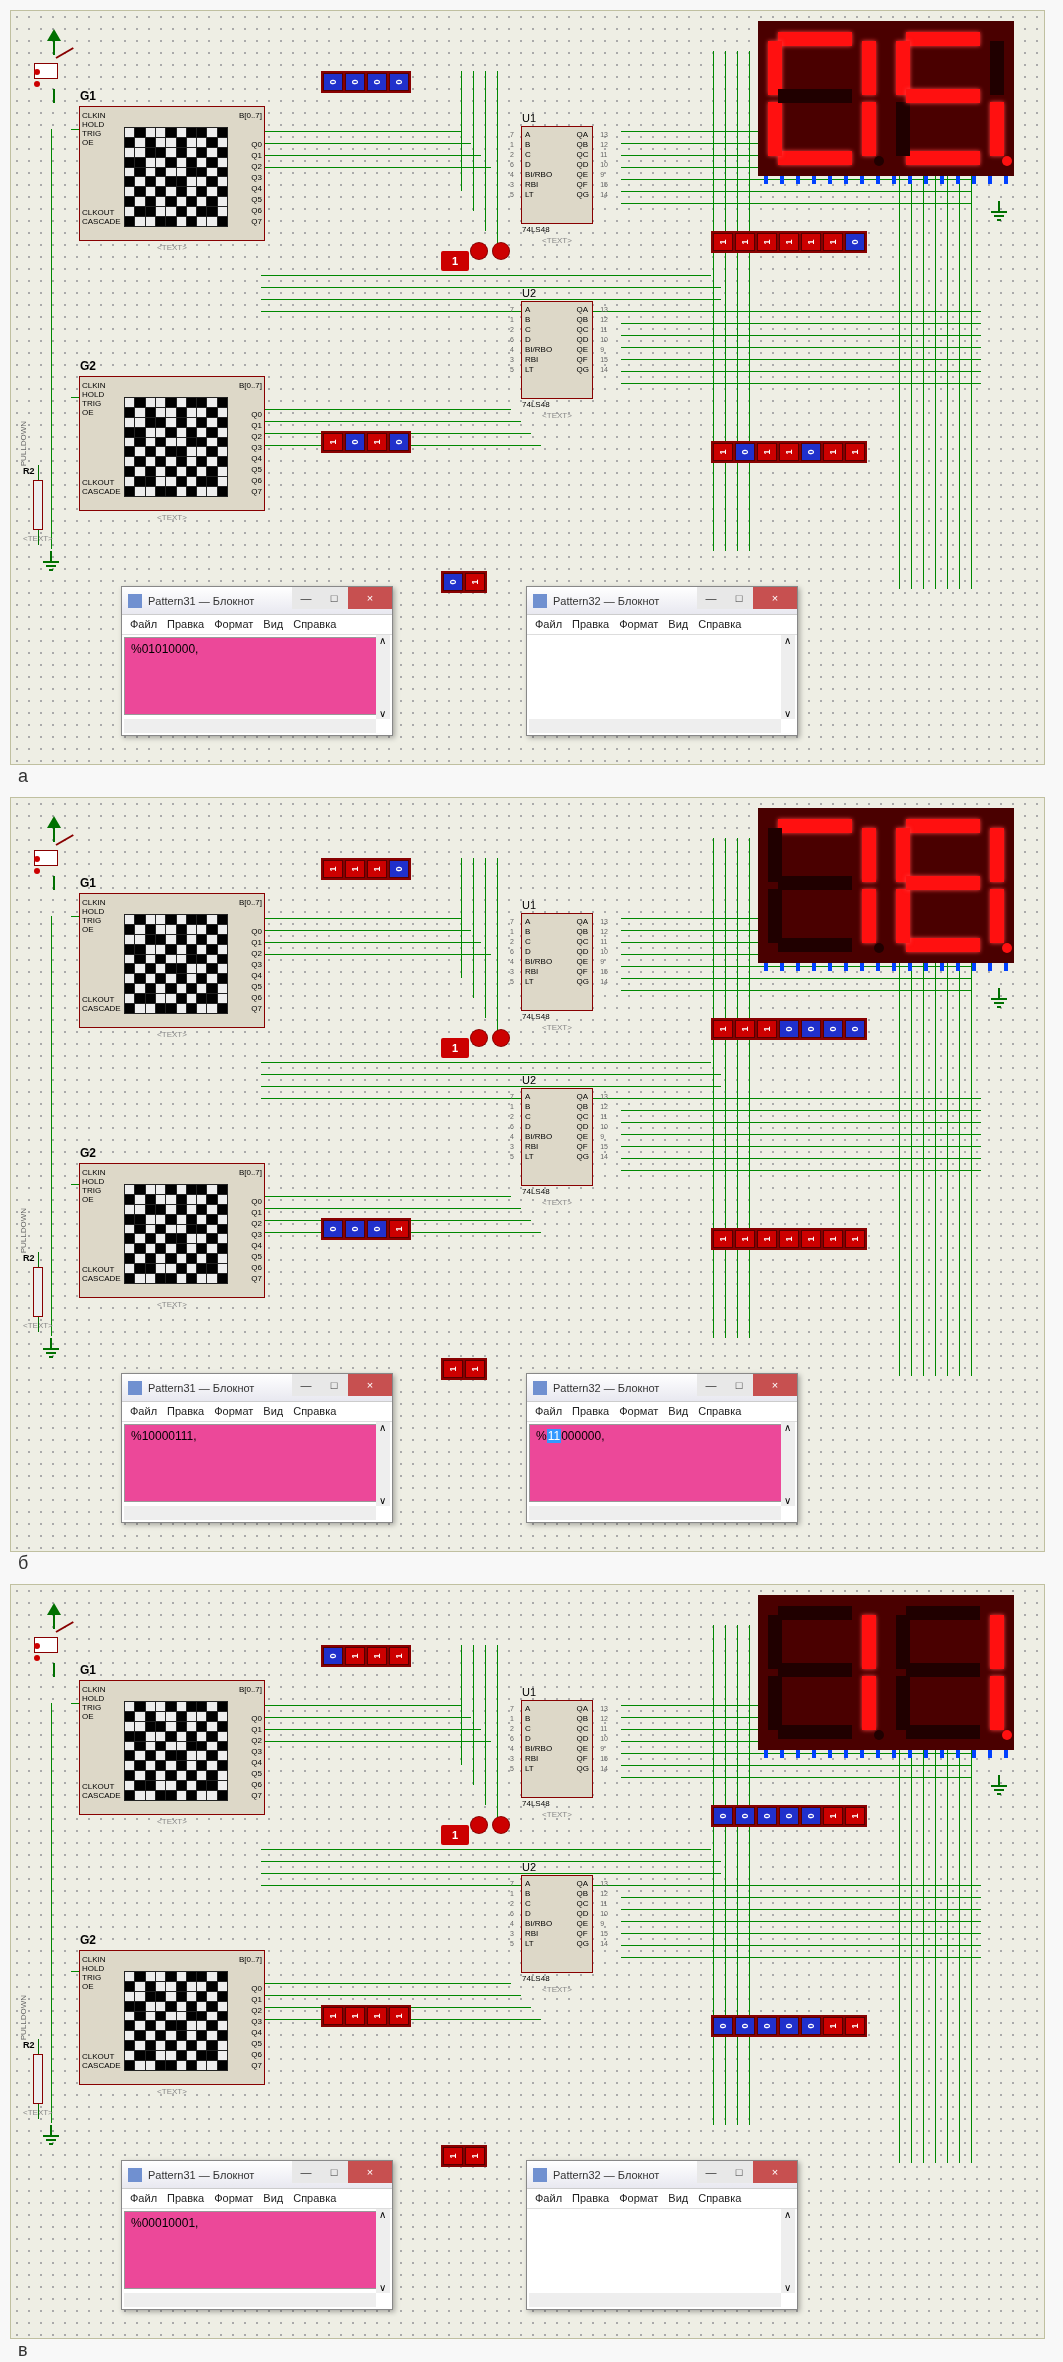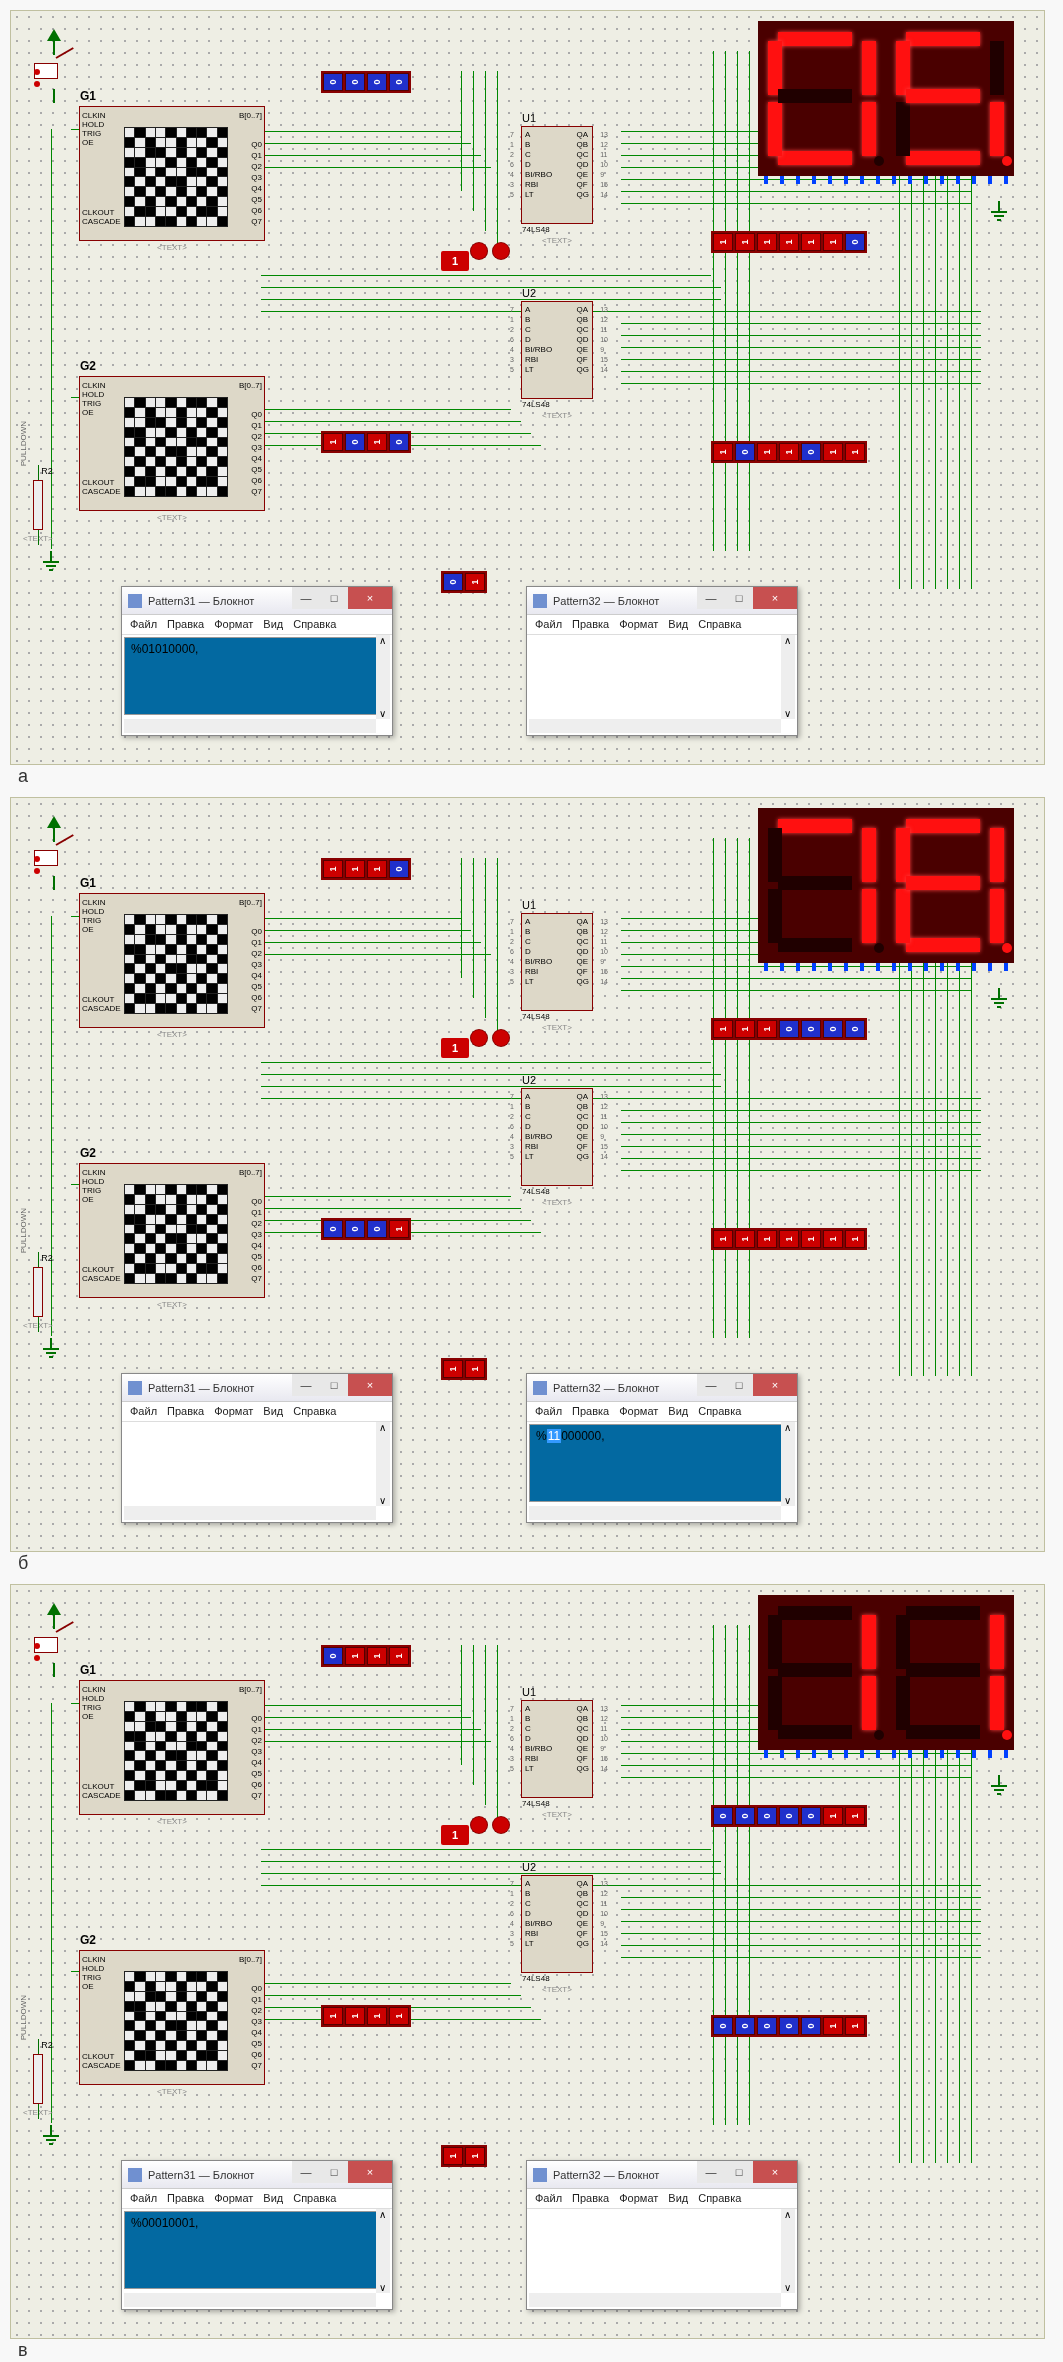--- a/index.html
+++ b/index.html
@@ -92,21 +92,21 @@
   .logicstate { position:absolute; width:28px; height:20px; background:#cc0000; color:#fff;
     display:flex; align-items:center; justify-content:center; font-weight:bold; border-radius:2px; font-size:11px;}
   .logicstate:after { content:""; position:absolute; top:-8px; right:-18px; width:16px; height:16px;
     background:#cc0000; border-radius:50%; box-shadow: 0 0 0 1px #800, 22px 0 0 0 #cc0000, 22px 0 0 1px #800;}
   
   .pulldown { position:absolute; left:8px; top:410px; }
   .pulldown .txt { writing-mode: vertical-rl; transform: rotate(180deg); font-size:8px; color:#666;}
   .res { width:10px; height:50px; border:1px solid #880000; background:#eee; margin:4px auto; position:relative;}
   .res:before, .res:after { content:""; position:absolute; left:50%; width:1px; height:15px; background:#007000;}
   .res:before{top:-16px;} .res:after{bottom:-16px;}
-  .resLabel { font-size:9px; font-weight:normal;text-align:right; }
+  .resLabel { font-size:9px; font-weight:bold; }
   .resText { font-size:8px; color:#888; }
   
   .topleft { position:absolute; left:18px; top:18px; width:50px; height:100px; }
   .arrowup { width:0; height:0; border-left:7px solid transparent; border-right:7px solid transparent;
     border-bottom:12px solid #007000; margin:0 auto; }
   .vline { width:2px; height:14px; background:#007000; margin:0 auto;}
   .sw { position:relative; width:40px; height:30px; margin:2px auto;}
   .sw .body{ position:absolute; left:0; top:6px; width:24px; height:16px; background:#fff; border:1px solid #880000;}
   .sw .arm{ position:absolute; left:22px; top:0; width:20px; height:2px; background:#880000; transform-origin:left; transform:rotate(-30deg);}
   .sw .dot{ position:absolute; left:0; top:12px; width:6px; height:6px; background:#cc0000; border-radius:50%; box-shadow: 0 12px 0 #cc0000;}
@@ -119,21 +119,21 @@
   .np-titlebar { height:28px; background: linear-gradient(#fff,#e8e8f0);
     display:flex; align-items:center; padding-left:6px; font-size:11px; color:#333;
     border-bottom:1px solid #ccc; position:relative; }
   .np-titlebar .ico { width:14px; height:14px; background:#7090d0; margin-right:6px; }
   .np-btns { position:absolute; right:0; top:0; display:flex; height:22px;}
   .np-btns div { width:28px; display:flex; align-items:center; justify-content:center;
     font-size:11px; color:#333; background:#e8e8e8;}
   .np-btns .close { background:#c75050; color:#fff; width:44px;}
   .np-menu { height:20px; display:flex; gap:10px; padding:3px 8px; font-size:11px; color:#222;
     border-bottom:1px solid #ddd;}
-  .np-body { padding:4px 6px; font-size:12px; background:#0369a1; height:78px;
+  .np-body { padding:4px 6px; font-size:12px; background:#ec4899; height:78px;
     border:1px solid #999; margin:2px; overflow:hidden; position:relative;}
   .np-body .sel { background:#3399ff; color:#fff; padding:0 1px;}
   .np-scroll-v { position:absolute; right:2px; top:48px; bottom:16px; width:14px; background:#eee;}
   .np-scroll-v:before{content:"∧"; position:absolute; top:0; left:3px; font-size:10px;}
   .np-scroll-v:after{content:"∨"; position:absolute; bottom:0; left:3px; font-size:10px;}
   .np-scroll-h { position:absolute; left:2px; right:16px; bottom:2px; height:14px; background:#eee;}
   
   .gnd-small { position:absolute; width:16px;}
   .gnd-small .vline{height:10px;}
   .gnd-small .g1{width:16px;height:2px;background:#007000;}
@@ -1262,20 +1262,21 @@
               <div class="close">×</div>
             </div>
           </div>
           <div class="np-menu">
             <span>Файл</span>
             <span>Правка</span>
             <span>Формат</span>
             <span>Вид</span>
             <span>Справка</span>
           </div>
+          <div class="np-body">%10000111,</div>
           <div class="np-scroll-v"></div>
           <div class="np-scroll-h"></div>
         </div>
         <div class="notepad" style="left: 515px; top: 575px;">
           <div class="np-titlebar">
             <div class="ico"></div>
             <span>Pattern32 — Блокнот</span>
             <div class="np-btns">
               <div>—</div>
               <div>□</div>

